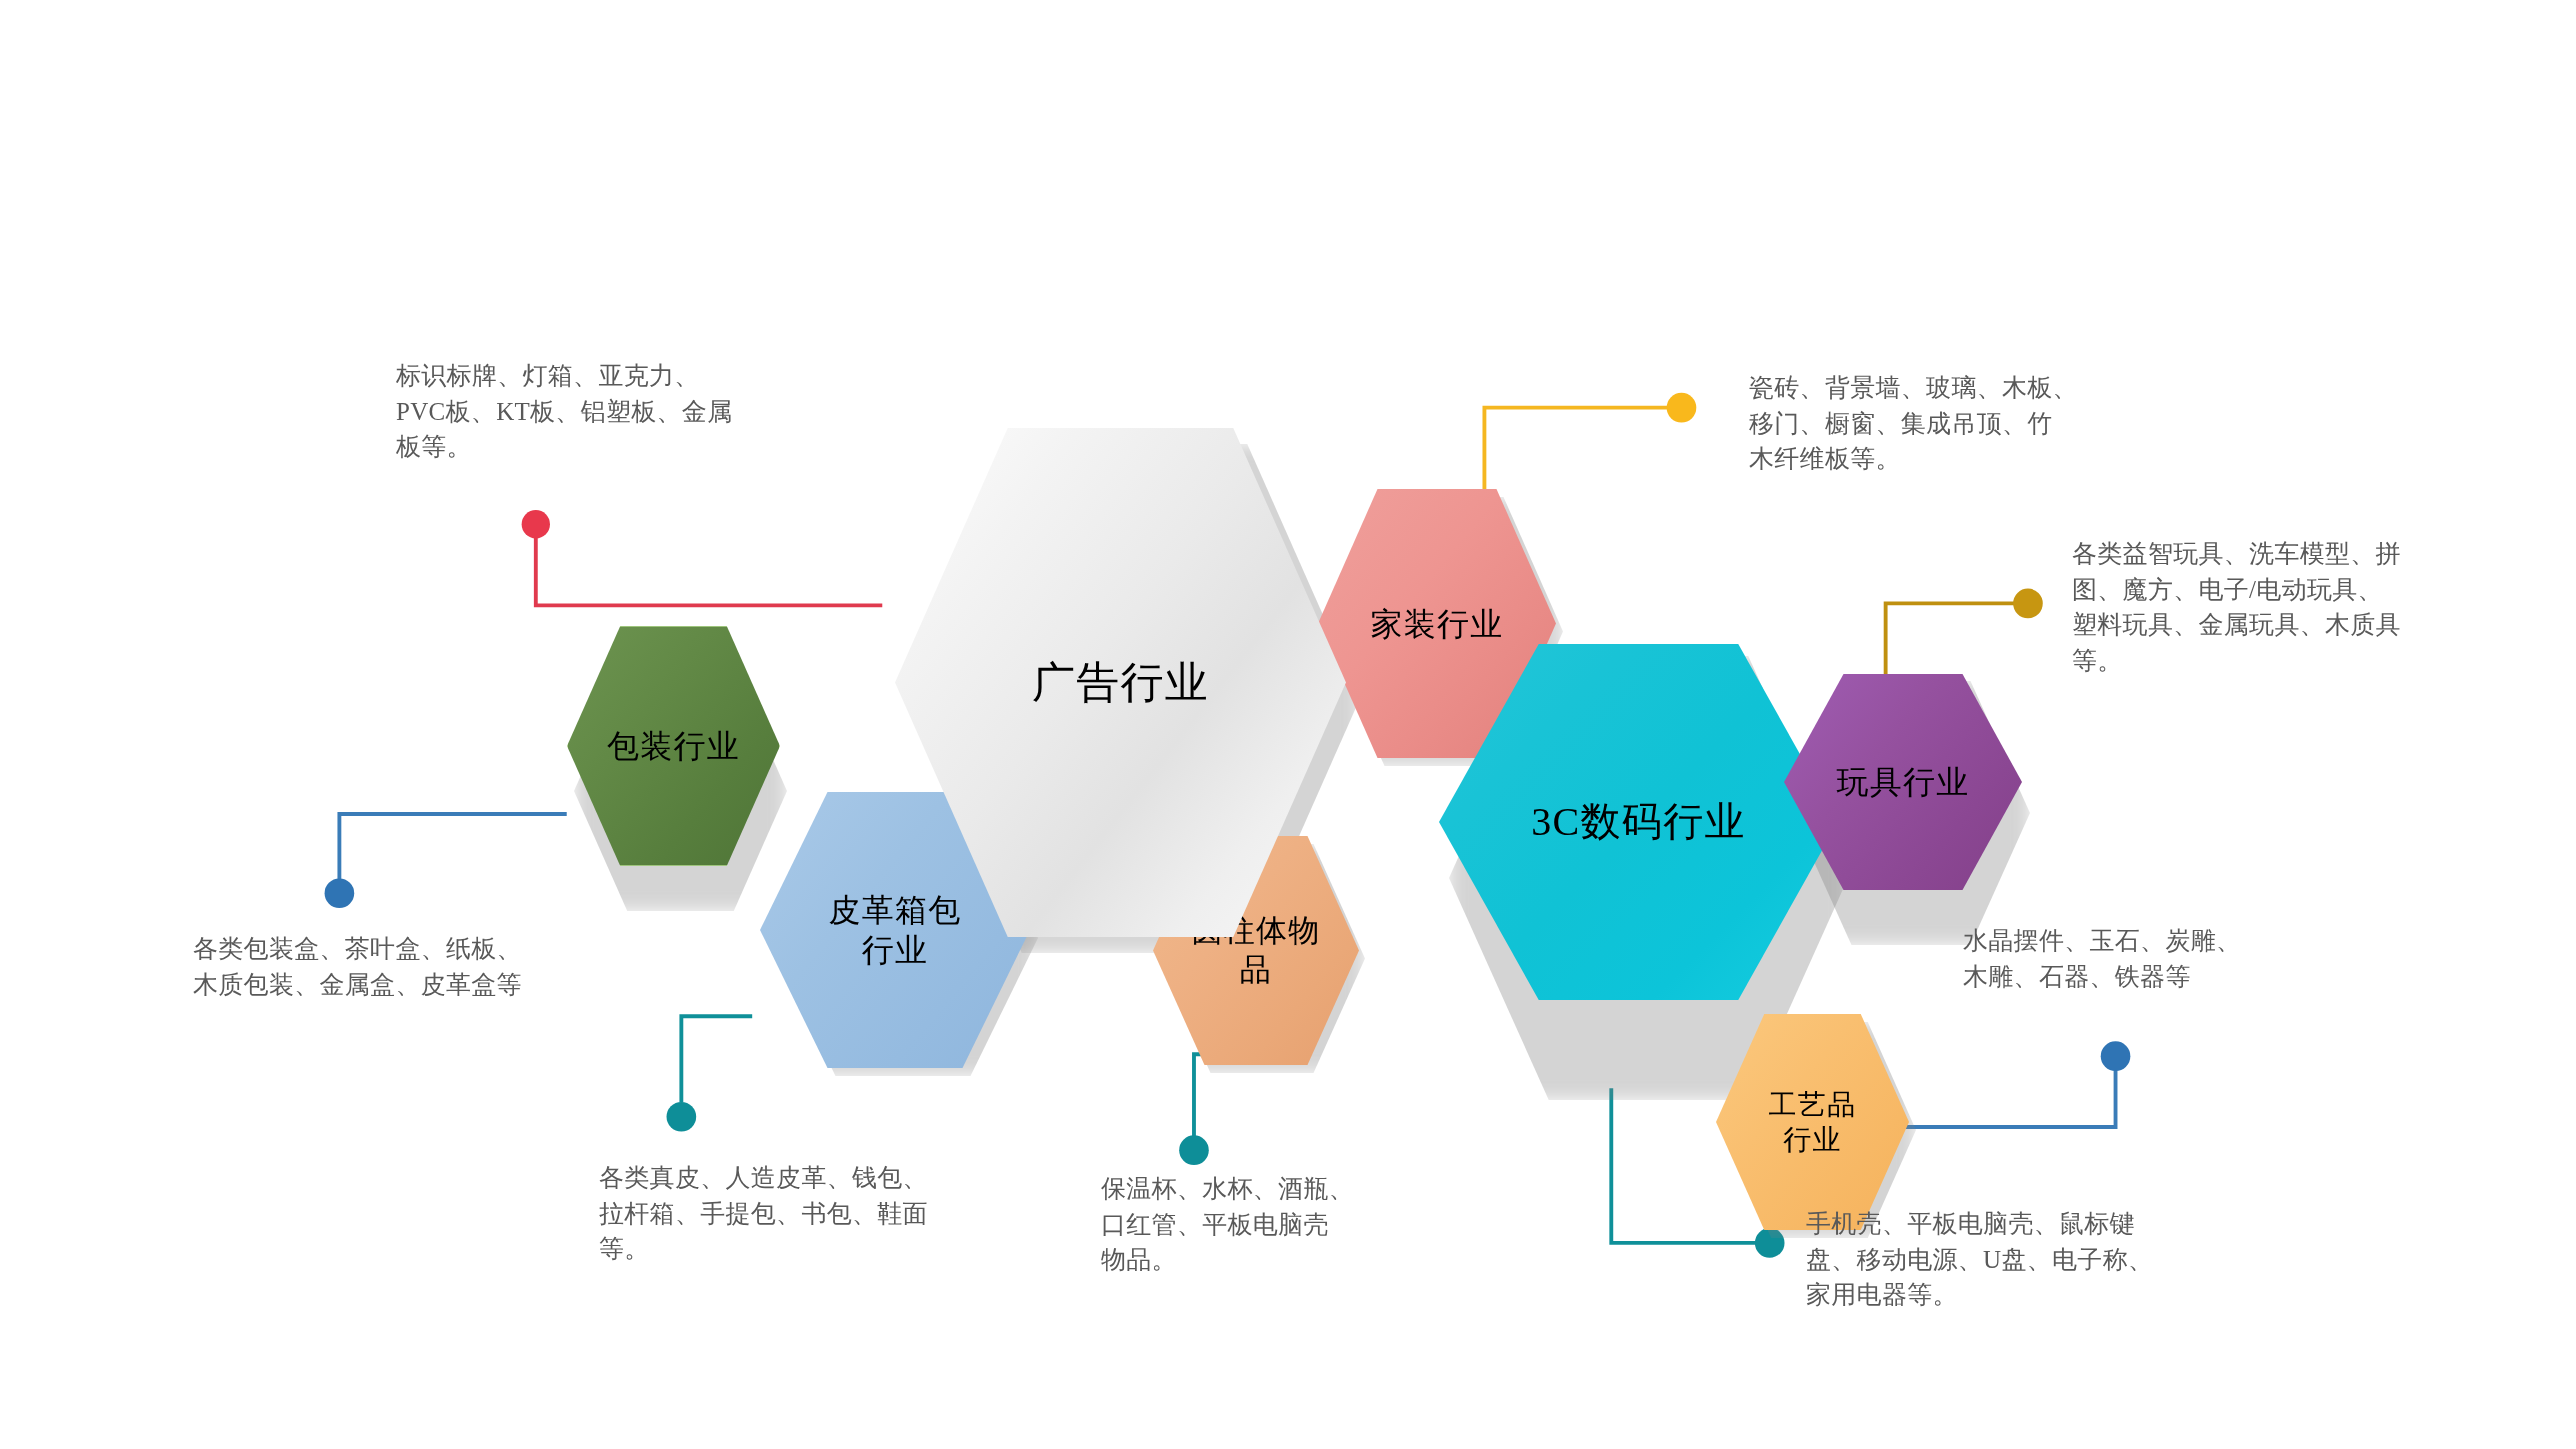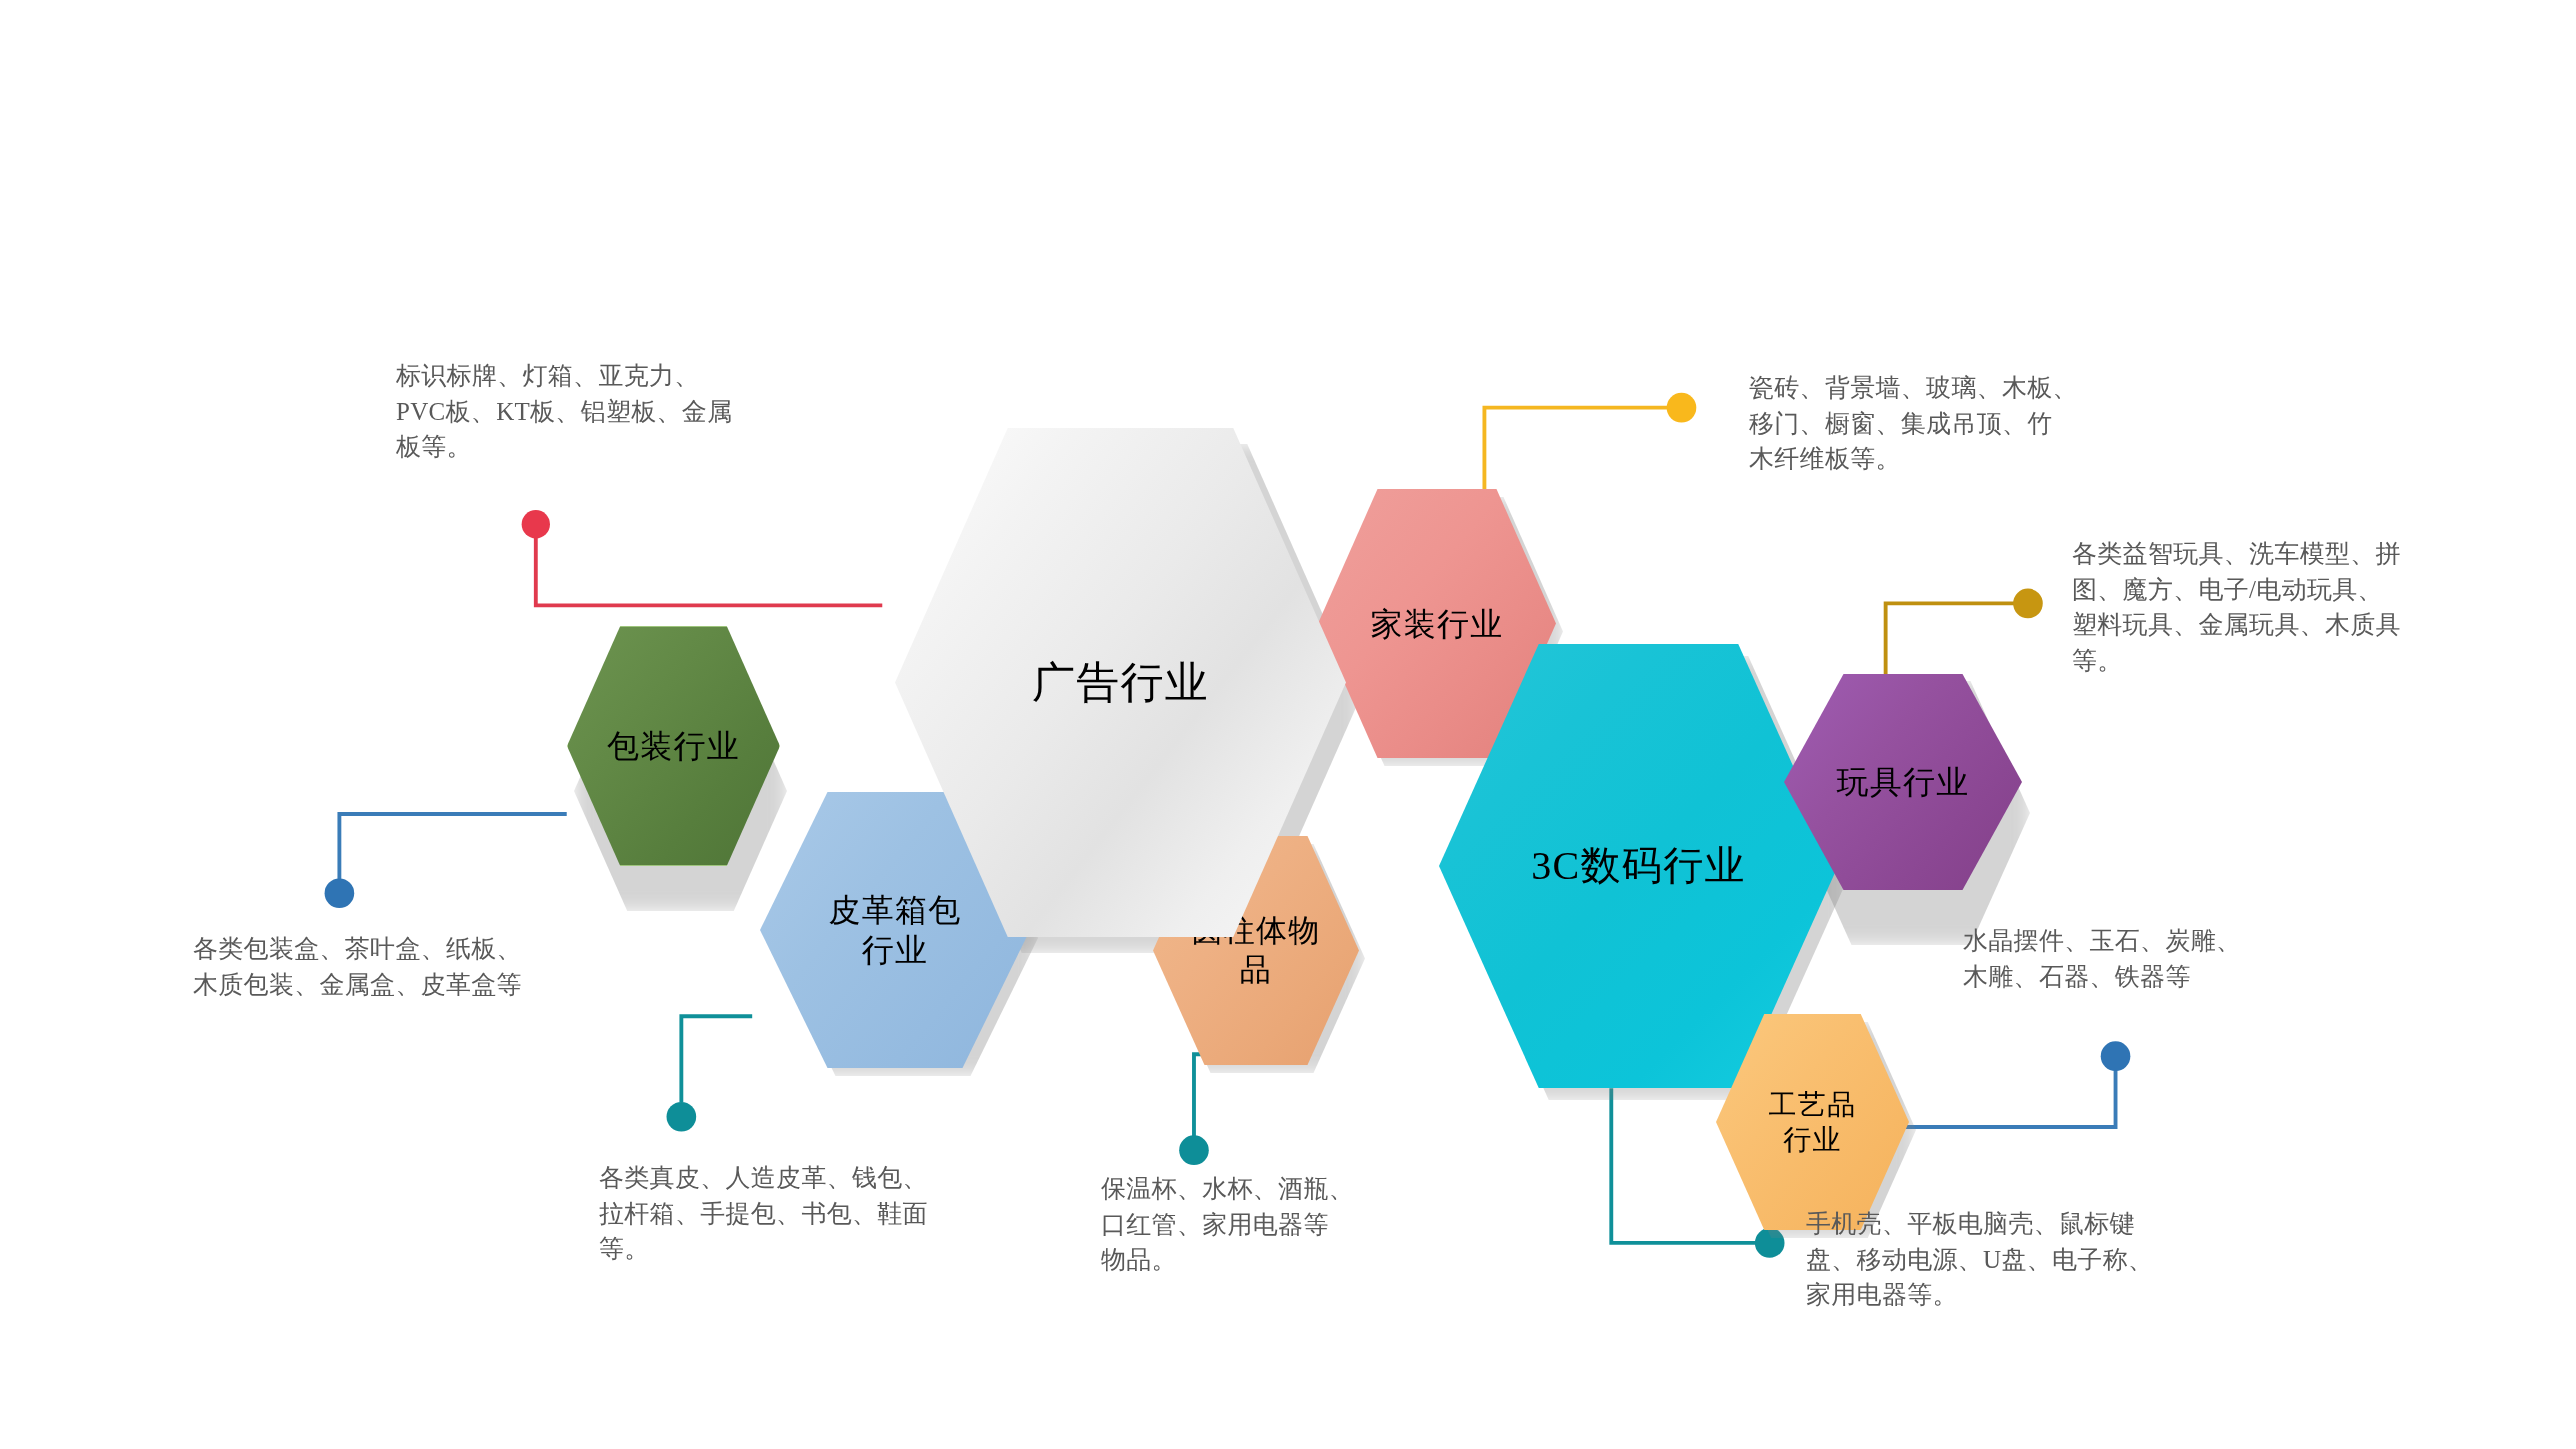--- a/index.html
+++ b/index.html
@@ -62,21 +62,21 @@
   #hex-leather{left:760px;top:792px;width:270px;height:276px;
     background:linear-gradient(130deg,#a9c9e8 0%,#9dc1e3 38%,#95bbe0 72%,#8fb6dd 100%);}
   #hex-leather .hexlabel{font-size:32px;}
   #hex-leather-sh{left:768px;top:800px;width:270px;height:276px;}
 
   #hex-cyl{left:1153px;top:836px;width:206px;height:229px;
     background:linear-gradient(130deg,#f0b98c 0%,#eeb083 38%,#eaa878 72%,#e6a06f 100%);}
   #hex-cyl .hexlabel{font-size:31px;}
   #hex-cyl-sh{left:1159px;top:844px;width:206px;height:229px;}
 
-  #hex-3c{left:1439px;top:644px;width:399px;height:444px;
+  #hex-3c{left:1439px;top:644px;width:399px;height:356px;
     background:linear-gradient(135deg,#25c6d8 0%,#19c3d6 25%,#10c2d5 50%,#0cc4d9 75%,#16cde0 100%);justify-content:center;}
   #hex-3c .hexlabel{font-size:40px;}
   #hex-3c-sh{left:1449px;top:656px;width:399px;height:444px;}
 
   #hex-toy{left:1784px;top:674px;width:238px;height:216px;
     background:linear-gradient(130deg,#a05db3 0%,#95519f 38%,#8b4793 72%,#834089 100%);}
   #hex-toy .hexlabel{font-size:32px;}
   #hex-toy-sh{left:1792px;top:681px;width:238px;height:264px;}
 
   #hex-craft{left:1716px;top:1014px;width:193px;height:216px;
@@ -206,20 +206,20 @@
 塑料玩具、金属玩具、木质具
 等。</div>
   <div class="desc" id="desc-pack">各类包装盒、茶叶盒、纸板、
 木质包装、金属盒、皮革盒等</div>
   <div class="desc" id="desc-crystal">水晶摆件、玉石、炭雕、
 木雕、石器、铁器等</div>
   <div class="desc" id="desc-leather">各类真皮、人造皮革、钱包、
 拉杆箱、手提包、书包、鞋面
 等。</div>
   <div class="desc" id="desc-cyl">保温杯、水杯、酒瓶、
-口红管、家用电器等
+口红管、平板电脑壳
 物品。</div>
   <div class="desc" id="desc-3c">手机壳、平板电脑壳、鼠标键
 盘、移动电源、U盘、电子称、
 家用电器等。</div>
 
 </div>
 
 
 </body></html>

